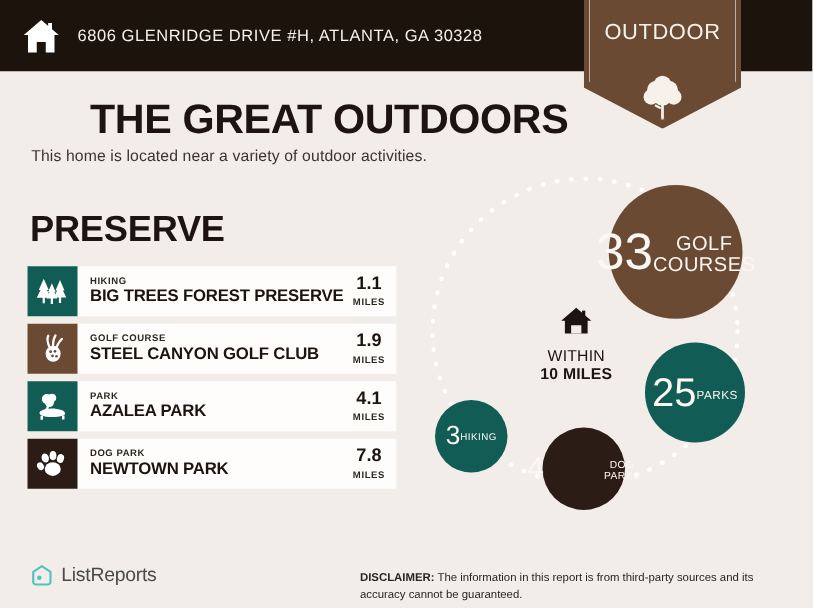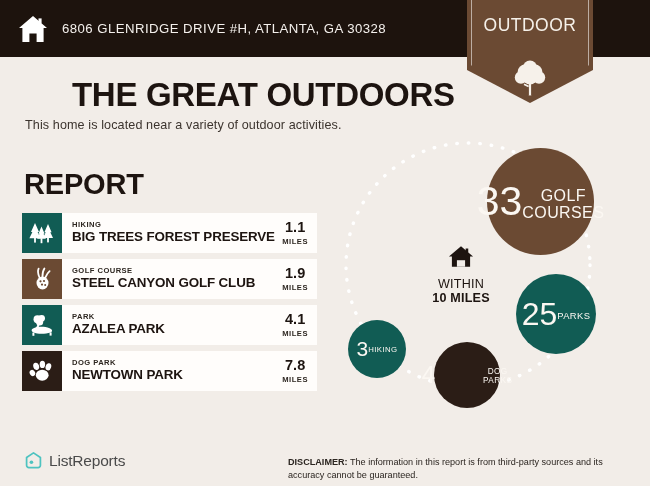--- a/index.html
+++ b/index.html
@@ -171,21 +171,21 @@
         <rect x="11.4" y="23.4" width="5.2" height="1.7" transform="rotate(28 11.4 23.4)"></rect>
         <rect x="17.6" y="22.2" width="5.2" height="1.7" transform="rotate(-28 17.6 22.2)"></rect>
       </g>
     </svg>
   </span>
 </div>
 
 <div class="title">THE GREAT OUTDOORS</div>
 <div class="subtitle">This home is located near a variety of outdoor activities.</div>
 
-<div class="popular-heading">REPORT</div>
+<div class="popular-heading">PRESERVE</div>
 
 <div class="rows">
 
   <div class="row">
     <div class="tile" style="background:#115c54">
       <span>
         <svg viewBox="0 0 28 24" width="28" height="24">
           <g fill="#ffffff">
             <path d="M7 2 L11 11 L9.6 11 L12.6 17.2 L1.4 17.2 L4.4 11 L3 11 Z"></path>
             <rect x="6.1" y="16.6" width="1.8" height="5"></rect>

